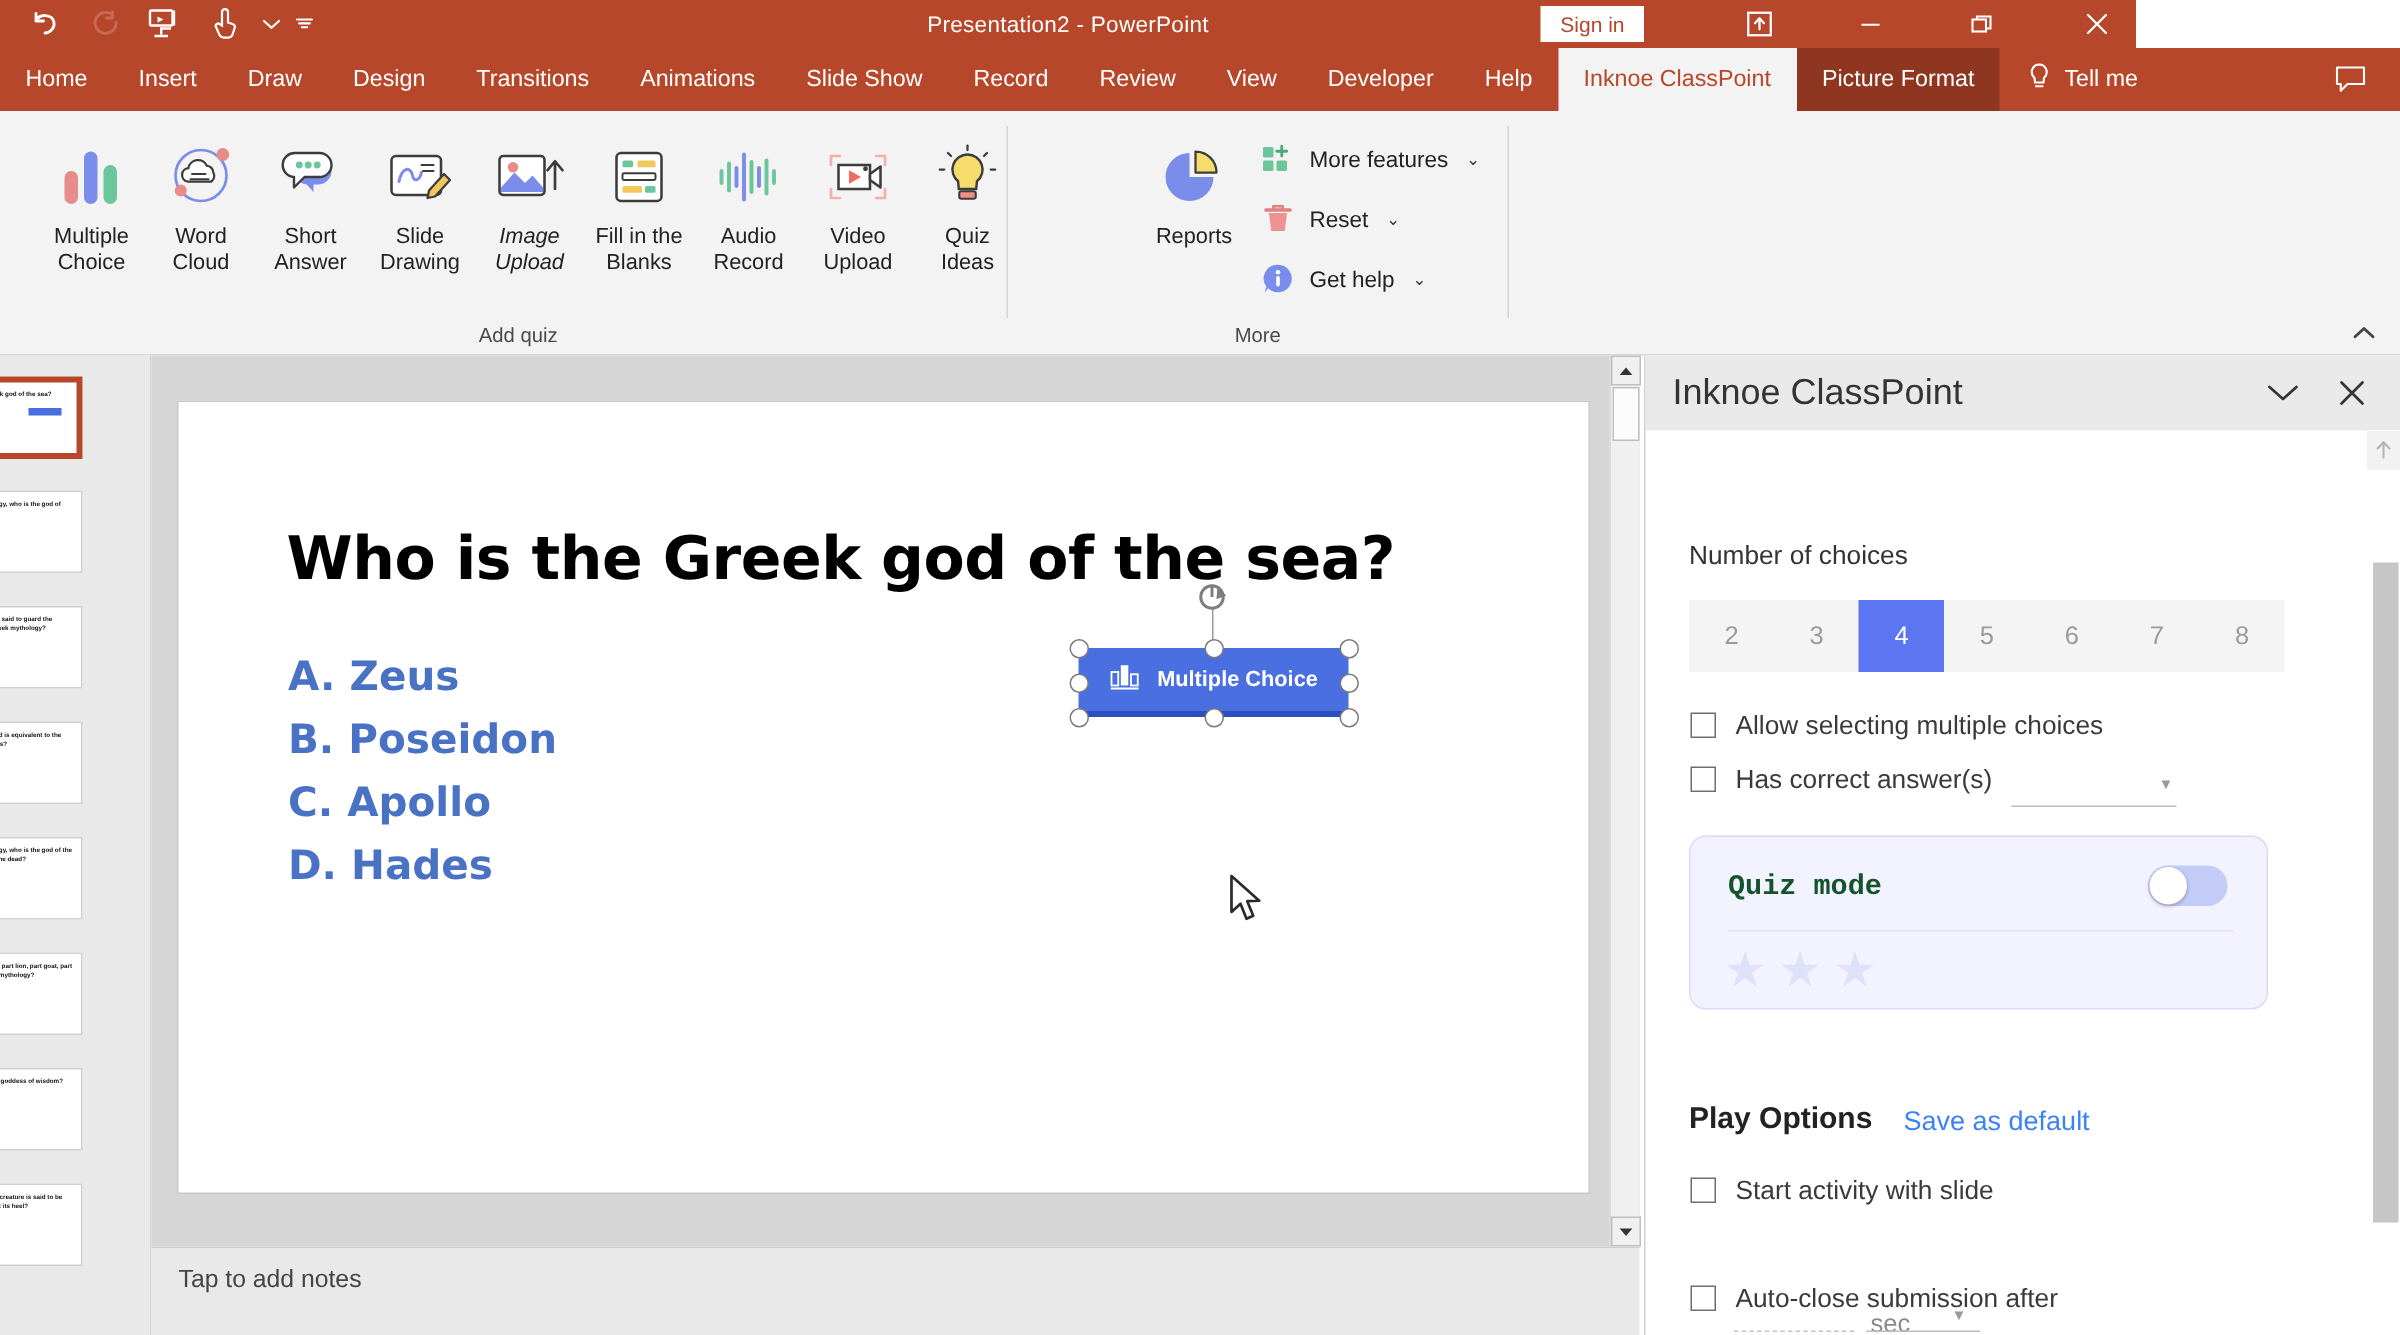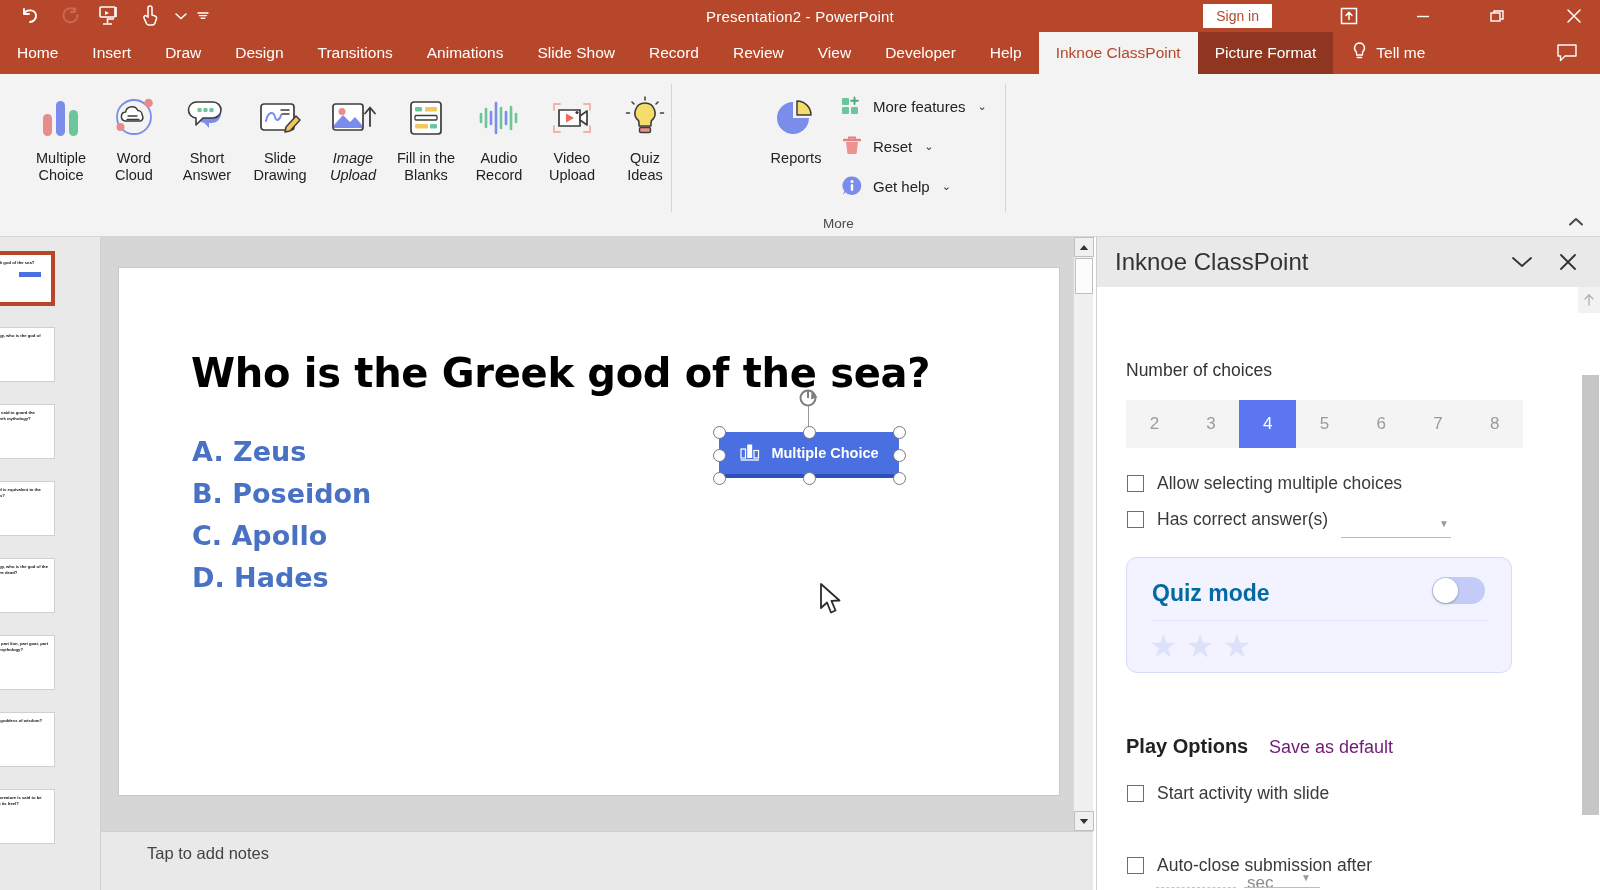--- a/index.html
+++ b/index.html
@@ -5,21 +5,21 @@
   * { box-sizing: border-box; margin: 0; padding: 0; }
   html, body {
     width: 1600px; height: 890px;
     overflow: hidden;
     font-family: "Liberation Sans", sans-serif;
     background: #ffffff;
   }
 
   
   .titlebar {
-    position: absolute; left: 0; top: 0; width: 1600px; height: 32px;
+    position: absolute; left: 0; top: 0; width: 1424px; height: 32px;
     background: #B7472A;
     display: flex; align-items: center;
   }
   .qat { display: flex; align-items: center; gap: 0px; padding-left: 10px; }
   .qat-btn {
     width: 40px; height: 30px; display: flex; align-items: center; justify-content: center;
     color: #ffffff;
   }
   .qat-btn svg { display: block; }
   .qat-caret { width: 22px; height: 30px; display:flex; align-items:center; justify-content:center; color:#fff; }
@@ -158,21 +158,21 @@
     position: absolute; left: 1px; top: 21px; width: 18px; height: 36px;
     background: #FCFCFC; border: 1px solid #BFBFBF;
   }
 
   
   .notes {
     position: absolute; left: 101px; top: 831px; width: 992px; height: 59px;
     background: #E9E9E9; border-top: 1px solid #CFCFCF;
   }
   .notes-text {
-    position: absolute; left: 18px; top: 12px; font-size: 16.5px; color: #444; margin-left: 28px;
+    position: absolute; left: 18px; top: 12px; font-size: 16.5px; color: #444;
   }
 
   
   .pane {
     position: absolute; left: 1096px; top: 237px; width: 504px; height: 653px;
     background: #ffffff; border-left: 1px solid #D0D0D0;
   }
   .pane-header {
     position: absolute; left: 0; top: 0; width: 504px; height: 50px;
     background: #E9E9E9; display: flex; align-items: center;
@@ -206,22 +206,22 @@
     position: absolute; border-bottom: 1px solid #BDBDBD; height: 1px;
   }
   .dd-arrow { position: absolute; font-size: 10px; color: #9A9A9A; }
   .dd-dashed { position: absolute; border-bottom: 1.5px dashed #C4C4C4; height: 1px; }
 
   .quiz-card {
     position: absolute; left: 29px; top: 270px; width: 386px; height: 116px;
     background: #F2F3FE; border: 1px solid #D7DCFA; border-radius: 11px;
   }
   .quiz-card-title {
-    position: absolute; left: 25px; top: 22px; font-size: 23px;
-    font-weight: bold; color: #0369a1;
+    position: absolute; left: 25px; top: 22px; font-size: 19px;
+    font-weight: bold; color: #14532d; font-family: Liberation Mono, monospace;
   }
   .toggle {
     position: absolute; right: 26px; top: 19px; width: 53px; height: 27px;
     background: #C3CCF7; border-radius: 14px;
   }
   .toggle-knob {
     position: absolute; left: 1px; top: 1px; width: 25px; height: 25px;
     border-radius: 50%; background: #ffffff;
     box-shadow: 0 1px 3px rgba(0,0,0,.28);
   }
@@ -229,21 +229,21 @@
     position: absolute; left: 25px; right: 22px; top: 62px; height: 1px; background: #DDE1FA;
   }
   .stars { position: absolute; left: 22px; top: 72px; display: flex; gap: 8px; }
   .star { color: #DDE1FA; font-size: 32px; line-height: 1; }
 
   .play-opts-title {
     position: absolute; left: 29px; top: 448px; font-size: 20px;
     font-weight: bold; color: #222;
   }
   .save-default {
-    position: absolute; left: 172px; top: 450px; font-size: 18px; color: #701a75;
+    position: absolute; left: 172px; top: 450px; font-size: 18px; color: #3b82f6;
   }
 
   .pane-scrollbar {
     position: absolute; right: 0; top: 50px; width: 22px; height: 603px; background: #ffffff;
   }
   .pane-scroll-up {
     position: absolute; right: 0; top: 0; width: 22px; height: 26px;
     background: #F2F2F2; display: flex; align-items: center; justify-content: center;
     color: #B0B0B0; font-size: 13px;
   }
@@ -468,20 +468,21 @@
               <path d="M34 8 L36 6"></path>
             <path d="M7.5 17 L4.5 17"></path>
               <path d="M38.5 17 L41.5 17"></path>
           </g>
           <path d="M23 7 a10 10 0 0 1 6.3 17.8 L28.8 30 L17.2 30 L16.7 24.8 A10 10 0 0 1 23 7 Z" fill="#F6DC6C" stroke="#3C3C3C" stroke-width="1.6"></path>
           <rect x="17.5" y="31.5" width="11" height="5" rx="1.5" fill="#EE8E85" stroke="#3C3C3C" stroke-width="1.4"></rect>
         </svg>
       </span>
       <span class="lbl"><span>Quiz</span><br><span>Ideas</span></span>
     </div>
+    <div class="rgroup-label">Add quiz</div>
   </div>
 
   <div class="rgroup-sep" style="left:671px;"></div>
 
   <div class="rgroup" style="left:672px; width:333px;">
     <div class="big-btn" style="left:85px;">
       <span class="ico">
         <svg width="46" height="42" viewBox="0 0 46 42">
           <path d="M20 5 a16 16 0 1 0 16 16 L20 21 Z" fill="#7B8DEB"></path>
           <path d="M24 4 L24 18 L38 18 A14 14 0 0 0 24 4 Z" fill="#F6DC6C" stroke="#3C3C3C" stroke-width="1.5" stroke-linejoin="round"></path>

